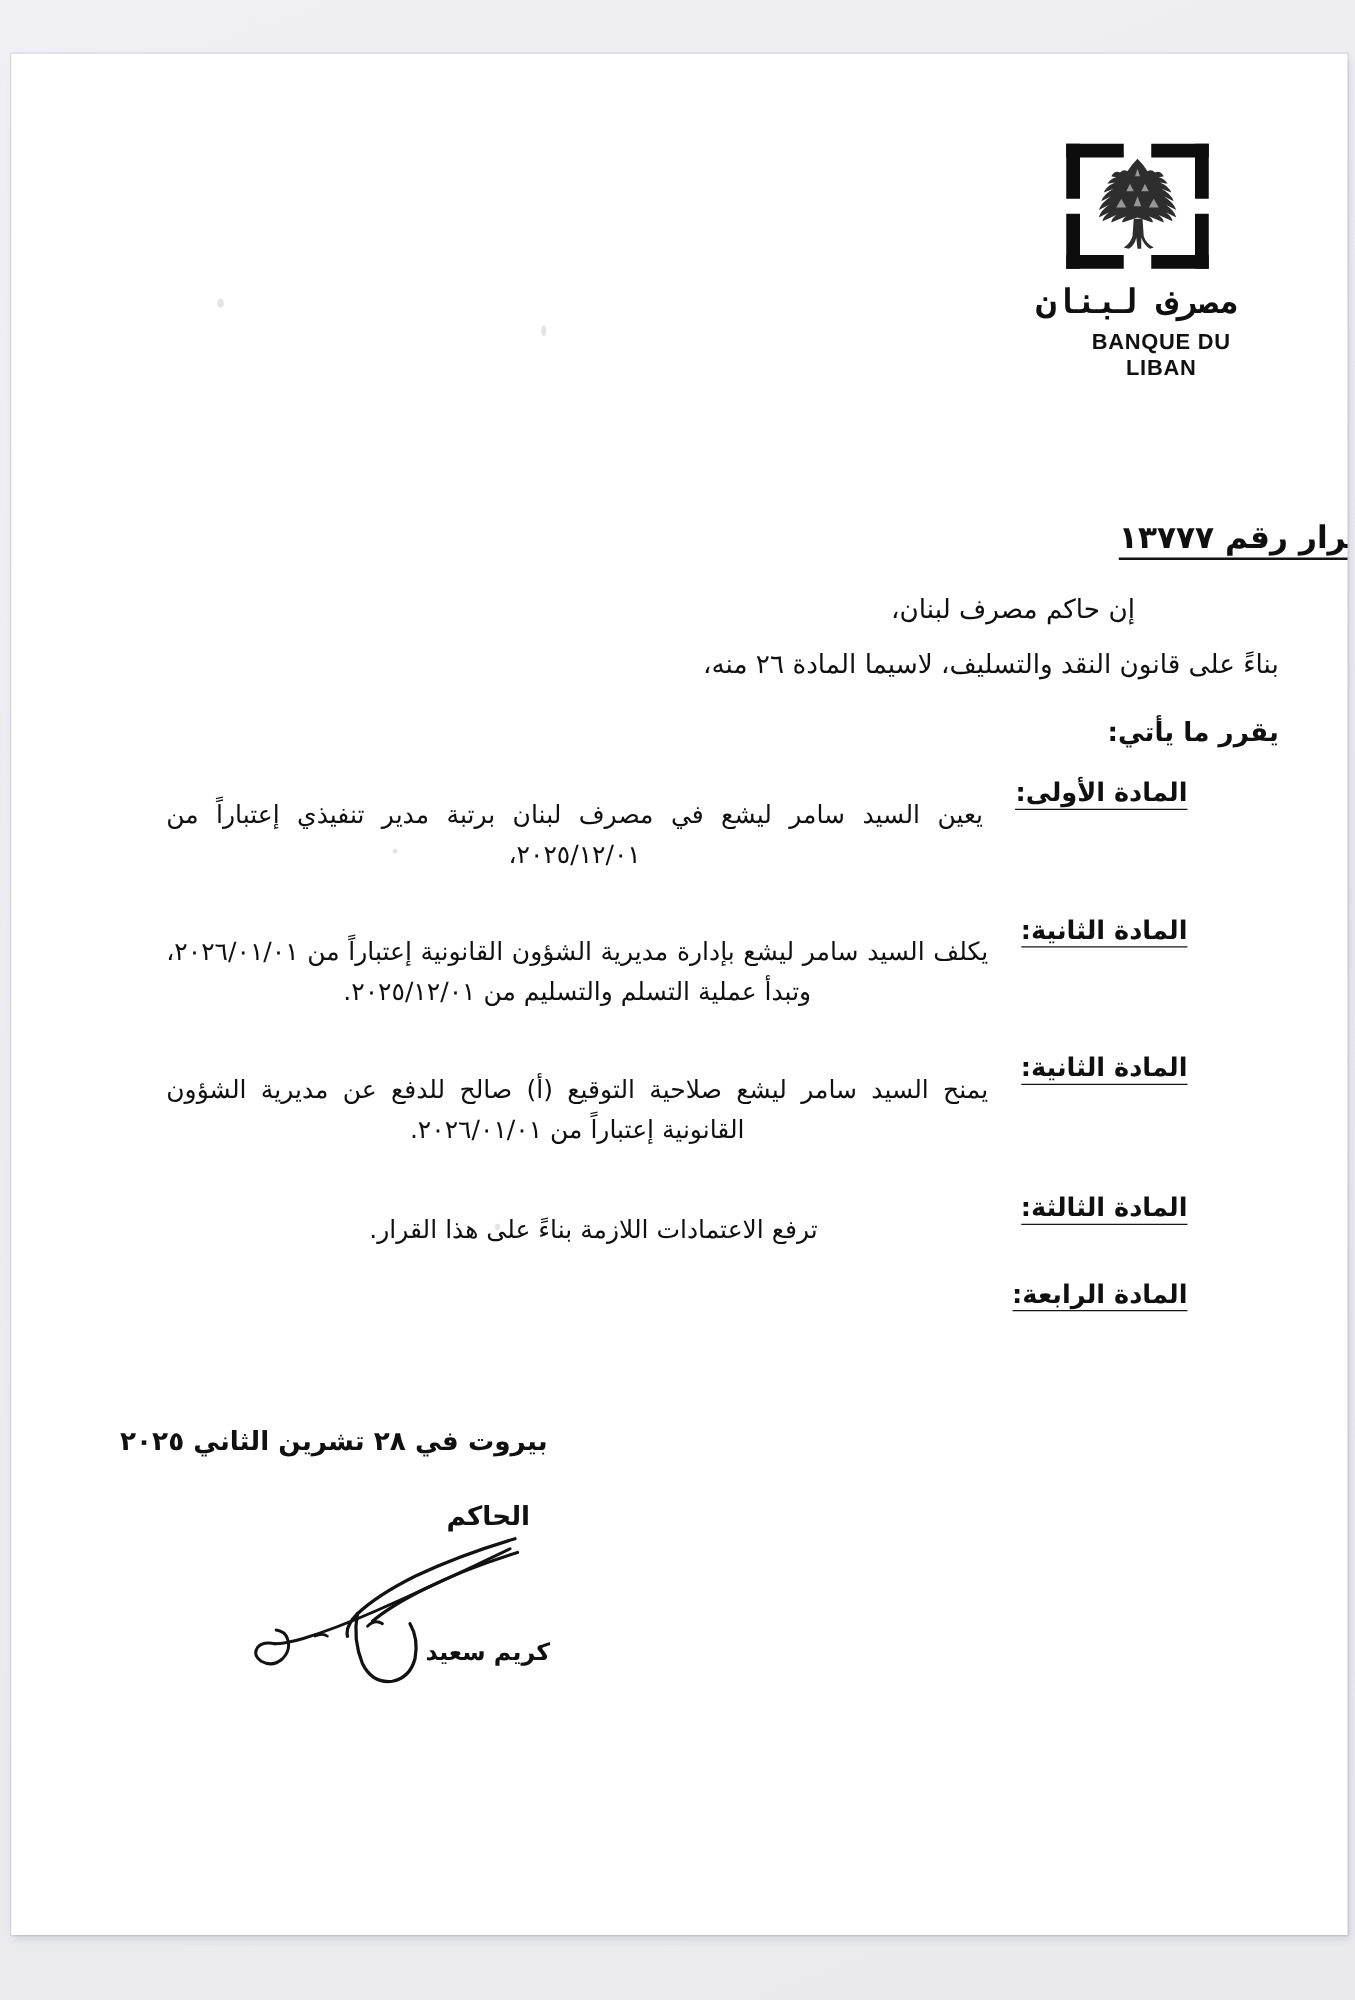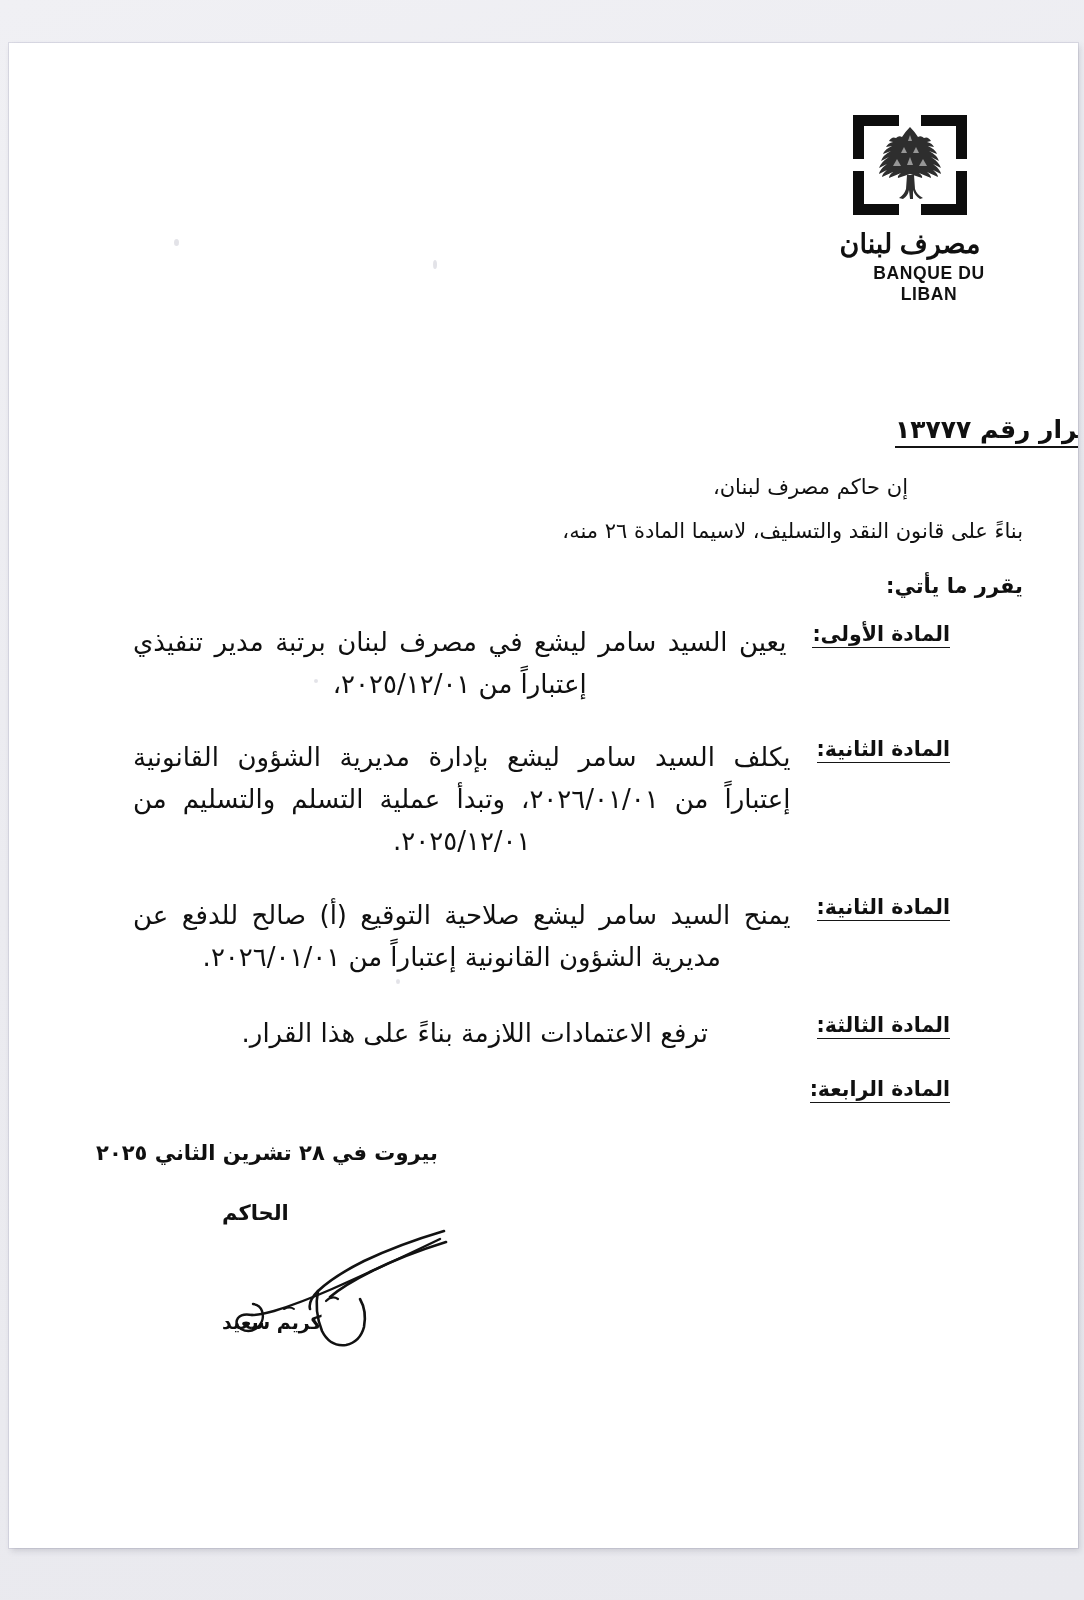--- a/index.html
+++ b/index.html
@@ -61,21 +61,21 @@
     margin: 0 auto 12px auto;
   }
   .emblem svg { display: block; }
 
   .logo-ar {
     font-size: 27px;
     line-height: 1;
     color: #101010;
     letter-spacing: 1px;
     margin-bottom: 5px;
-    font-family: Liberation Sans, sans-serif;
+    font-family: Liberation Mono, monospace;
     font-weight: 600;
   }
   .logo-fr {
     font-family: "Liberation Sans", sans-serif;
     font-size: 17.5px;
     letter-spacing: .6px;
     color: #111111;
     font-weight: 700;
     direction: ltr;
     margin-left: 38px;
@@ -146,26 +146,27 @@
     padding-top: 1px;
     white-space: nowrap;
   }
   .art-label span {
     border-bottom: 1.6px solid #161616;
     padding-bottom: 1px;
     display: inline-block;
   }
   .art-body {
     flex: 1 1 auto;
-    font-size: 26px;
+    font-size: 20px;
     line-height: 1.62;
     text-align: justify;
     text-align-last: center;
     padding-right: 26px;
     letter-spacing: .1px;
+    margin-top: 14px;
   }
   .article.art-1 .art-body,
   .article.art-2 .art-body,
   .article.art-2b .art-body { text-align-last: center; }
 
   .article.art-3 .art-body,
   .article.art-4 .art-body {
     text-align: right;
     text-align-last: center;
     padding-right: 0;
@@ -181,23 +182,23 @@
     font-size: 21px;
     font-weight: 700;
     letter-spacing: .4px;
     white-space: nowrap;
   }
 
   
   .signature-block {
     position: absolute;
     top: 1158px;
-    right: 596px;
+    right: 628px;
     width: 260px;
-    text-align: left;
+    text-align: right;
   }
   .sig-title {
     font-size: 21px;
     font-weight: 700;
     position: relative;
     z-index: 3;
     margin-bottom: -6px;
     padding-right: 26px;
   }
   .sig-ink {

